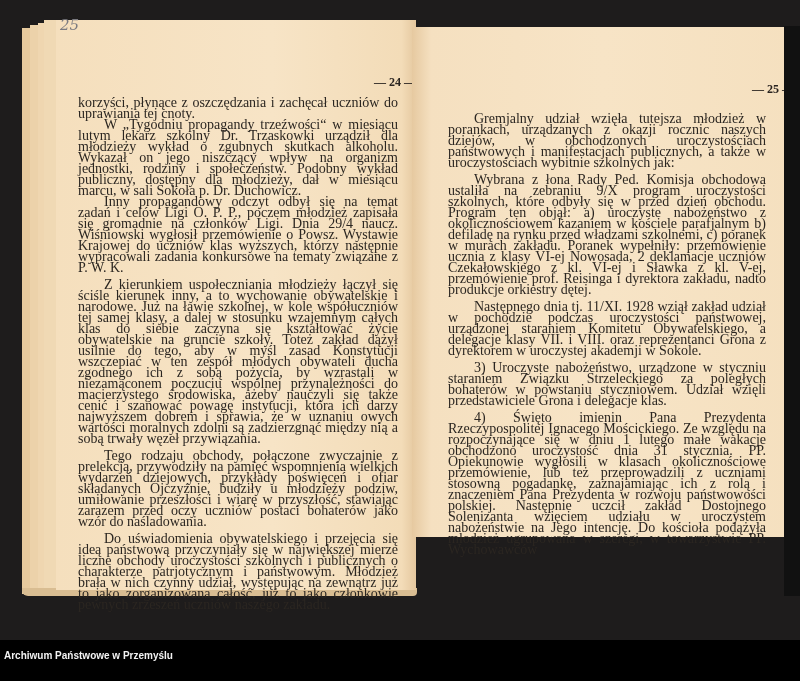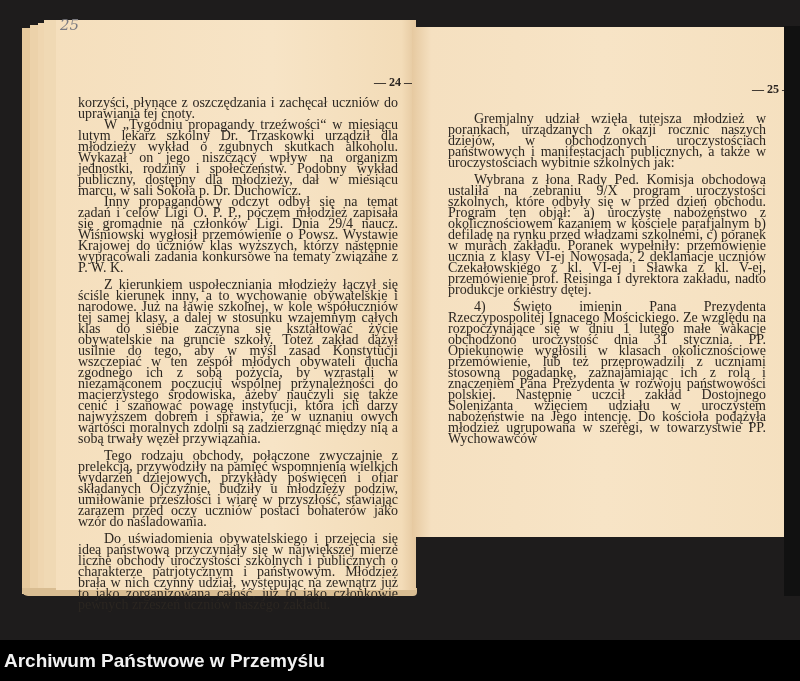--- a/index.html
+++ b/index.html
@@ -30,21 +30,21 @@
   .page-right .pageno { top: 55px; }
 
   .text { position: absolute; font-size: 14px; line-height: 11px; color: #2b2621; text-align: justify; }
   .page-left .text { left: 22px; top: 77px; width: 320px; }
   .page-right .text { left: 36px; top: 86px; width: 318px; }
   .p { margin: 0; }
   .p.indent { text-indent: 26px; }
   .p.gap { margin-top: 6px; }
 
   .footer { position: absolute; left: 0; top: 640px; width: 800px; height: 41px; background: #000; }
-  .footer-label { position: absolute; left: 4px; top: 10px; font-family: "Liberation Sans", sans-serif; font-weight: bold; font-size: 19px; color: #f2f2f2; }
+  .footer-label { position: absolute; left: 4px; top: 10px; font-family: "Liberation Sans", sans-serif; font-weight: bold; font-size: 10px; color: #f2f2f2; }
 </style>
 </head>
 <body>
 
 <div class="scan">
   <div class="edge edge1"></div>
   <div class="edge edge2"></div>
   <div class="edge edge3"></div>
   <div class="edge edge4"></div>
   <div class="bottom-shadow"></div>
@@ -60,20 +60,22 @@
       <p class="p indent gap">Do uświadomienia obywatelskiego i przejęcia się ideą państwową przyczyniały się w największej mierze liczne obchody uroczystości szkolnych i publicznych o charakterze patrjotycznym i państwowym. Młodzież brała w nich czynny udział, występując na zewnątrz już to jako zorganizowana całość, już to jako członkowie pewnych zrzeszeń uczniów naszego zakładu.</p>
     </div>
   </div>
   <div class="handnum hn-left">25</div>
 
   <div class="page page-right">
     <div class="pageno">— 25 —</div>
     <div class="text">
       <p class="p indent">Gremjalny udział wzięła tutejsza młodzież w porankach, urządzanych z okazji rocznic naszych dziejów, w obchodzonych uroczystościach państwowych i manifestacjach publicznych, a także w uroczystościach wybitnie szkolnych jak:</p>
       <p class="p indent gap">Wybrana z łona Rady Ped. Komisja obchodowa ustaliła na zebraniu 9/X program uroczystości szkolnych, które odbyły się w przed dzień obchodu. Program ten objął: a) uroczyste nabożeństwo z okolicznościowem kazaniem w kościele parafjalnym b) defiladę na rynku przed władzami szkolnemi, c) poranek w murach zakładu. Poranek wypełniły: przemówienie ucznia z klasy VI-ej Nowosada, 2 deklamacje uczniów Czekałowskiego z kl. VI-ej i Sławka z kl. V-ej, przemówienie prof. Reisinga i dyrektora zakładu, nadto produkcje orkiestry dętej.</p>
+      <p class="p indent gap">Następnego dnia tj. 11/XI. 1928 wziął zakład udział w pochodzie podczas uroczystości państwowej, urządzonej staraniem Komitetu Obywatelskiego, a delegacje klasy VII. i VIII. oraz reprezentanci Grona z dyrektorem w uroczystej akademji w Sokole.</p>
+      <p class="p indent gap">3) Uroczyste nabożeństwo, urządzone w styczniu staraniem Związku Strzeleckiego za poległych bohaterów w powstaniu styczniowem. Udział wzięli przedstawiciele Grona i delegacje klas.</p>
       <p class="p indent gap">4) Święto imienin Pana Prezydenta Rzeczypospolitej Ignacego Mościckiego. Ze względu na rozpoczynające się w dniu 1 lutego małe wakacje obchodzono uroczystość dnia 31 stycznia. PP. Opiekunowie wygłosili w klasach okolicznościowe przemówienie, lub też przeprowadzili z uczniami stosowną pogadankę, zaznajamiając ich z rolą i znaczeniem Pana Prezydenta w rozwoju państwowości polskiej. Następnie uczcił zakład Dostojnego Solenizanta wzięciem udziału w uroczystem nabożeństwie na Jego intencję. Do kościoła podążyła młodzież ugrupowana w szeregi, w towarzystwie PP. Wychowawców</p>
     </div>
   </div>
   <div class="handnum hn-right">26</div>
   <div class="right-dark"></div>
 </div>
 
 <div class="footer">
   <div class="footer-label">Archiwum Państwowe w Przemyślu</div>
 </div>

